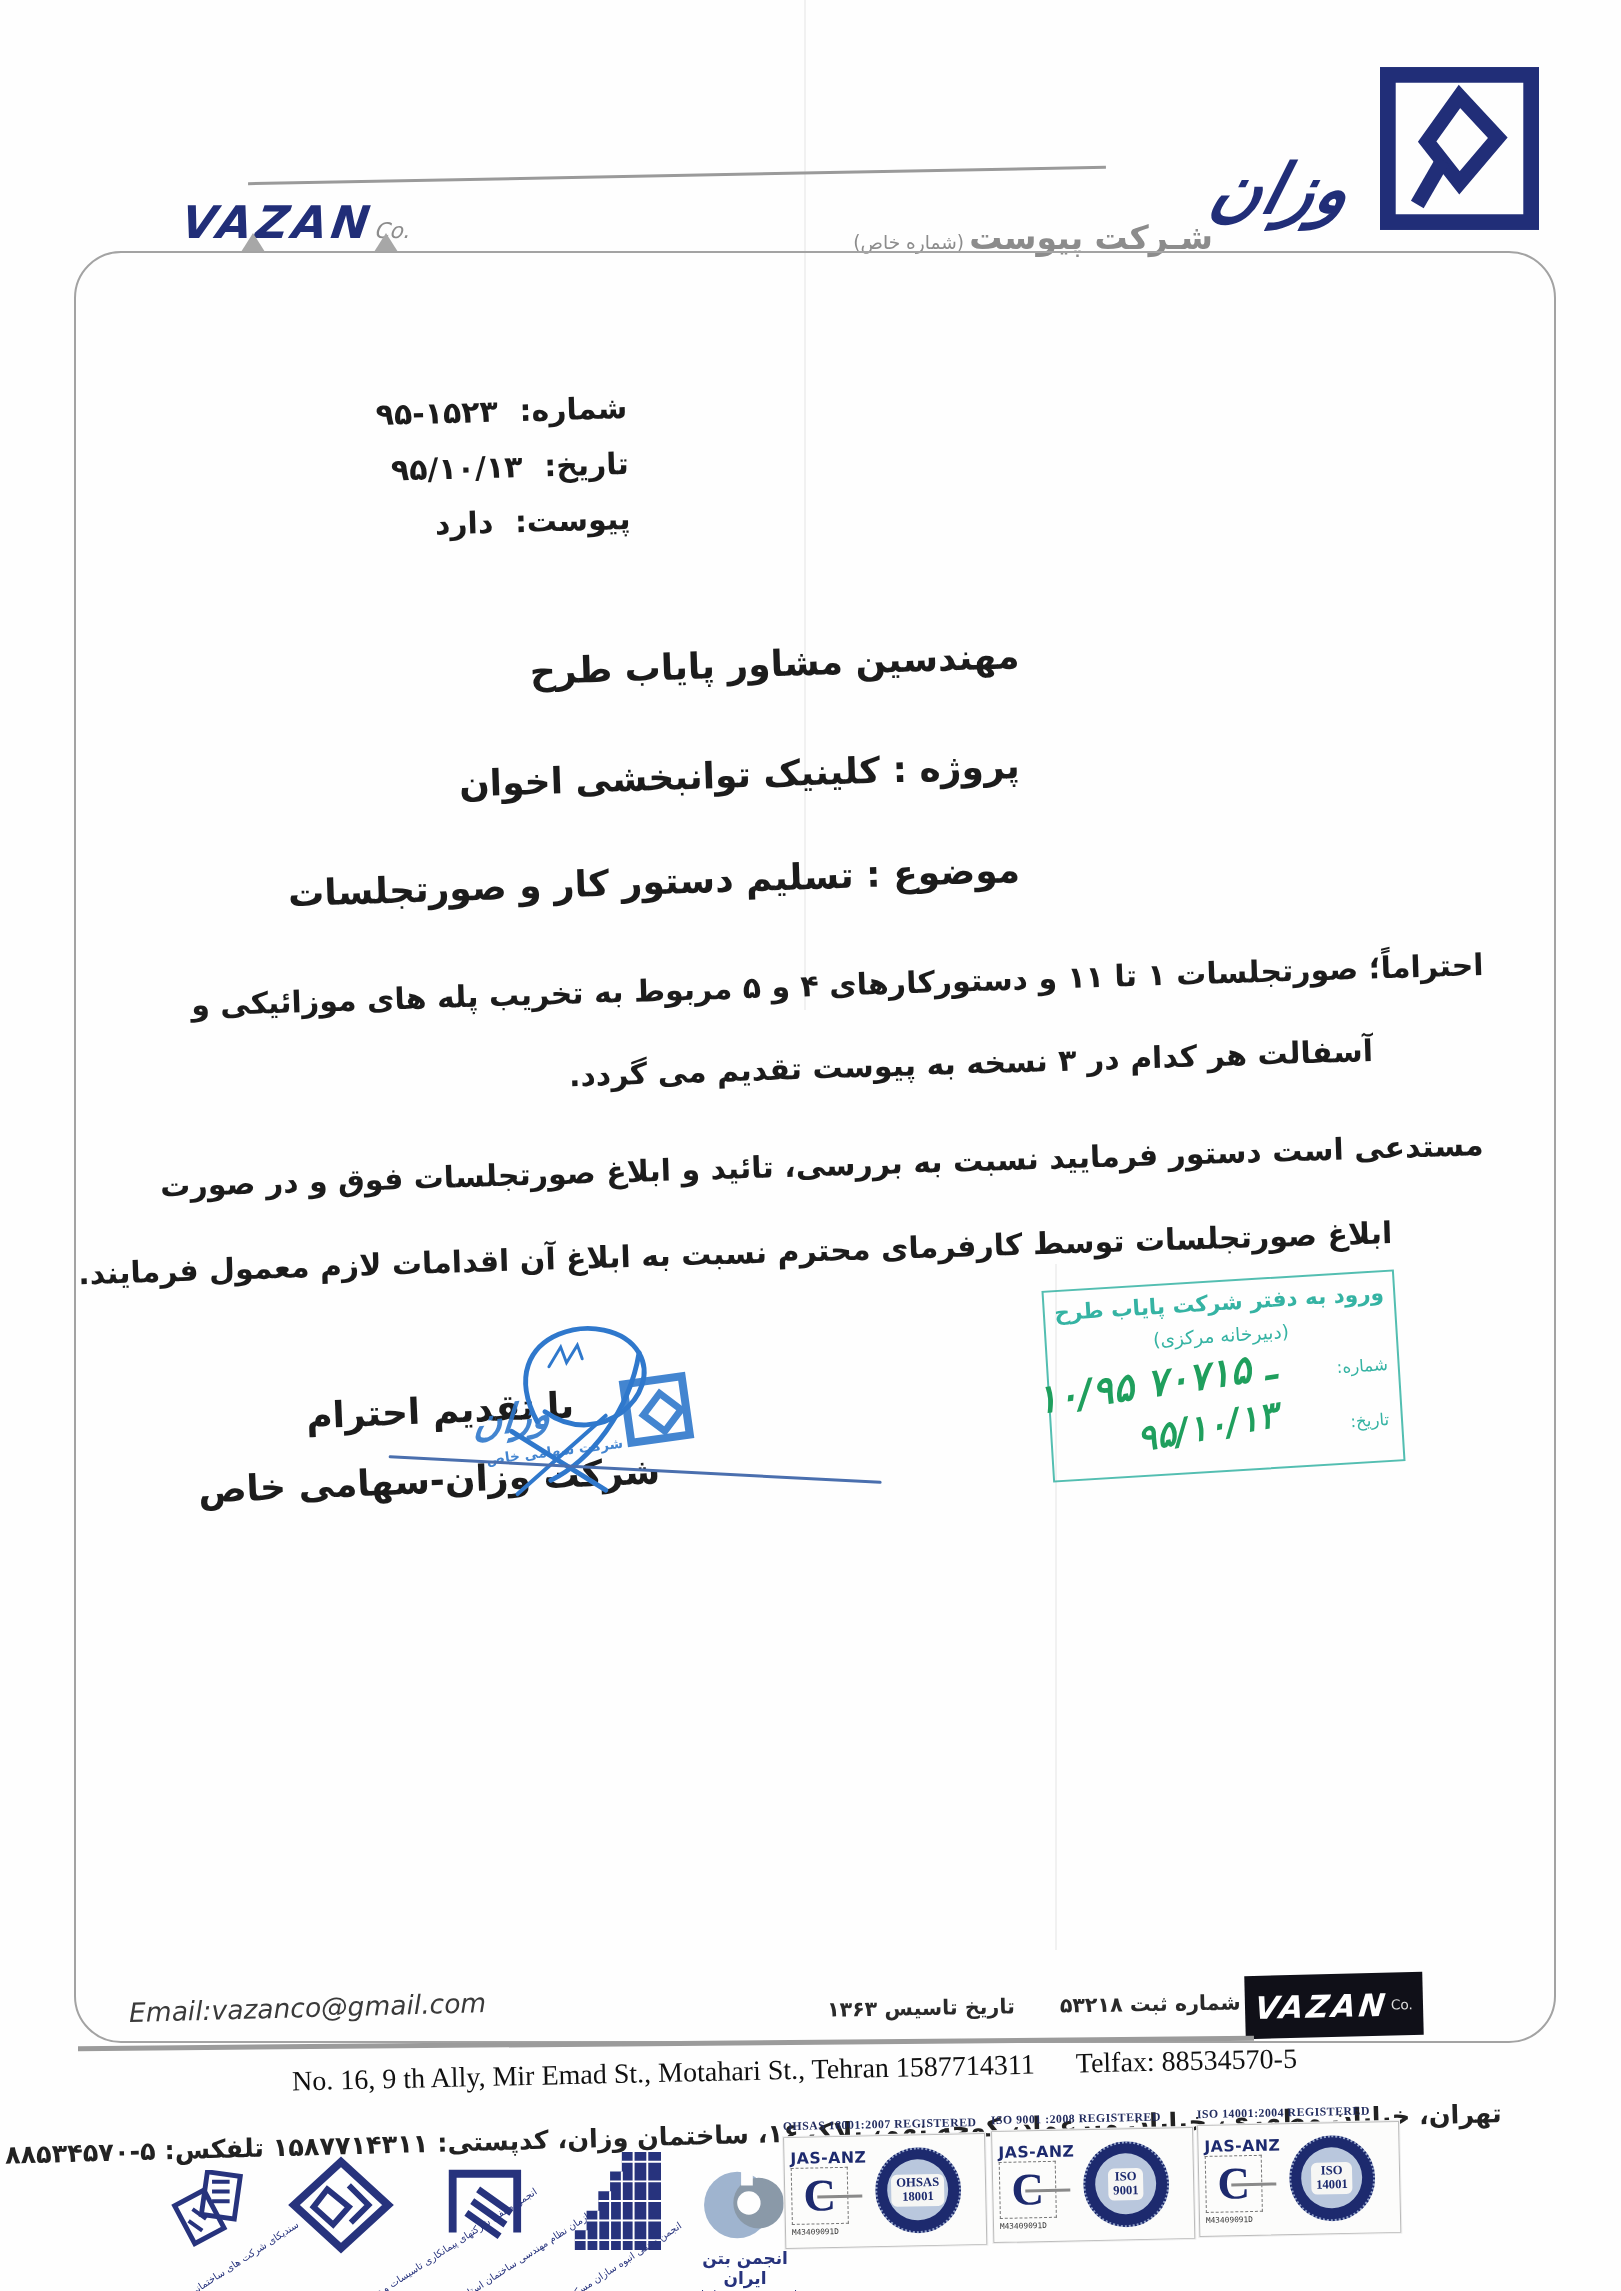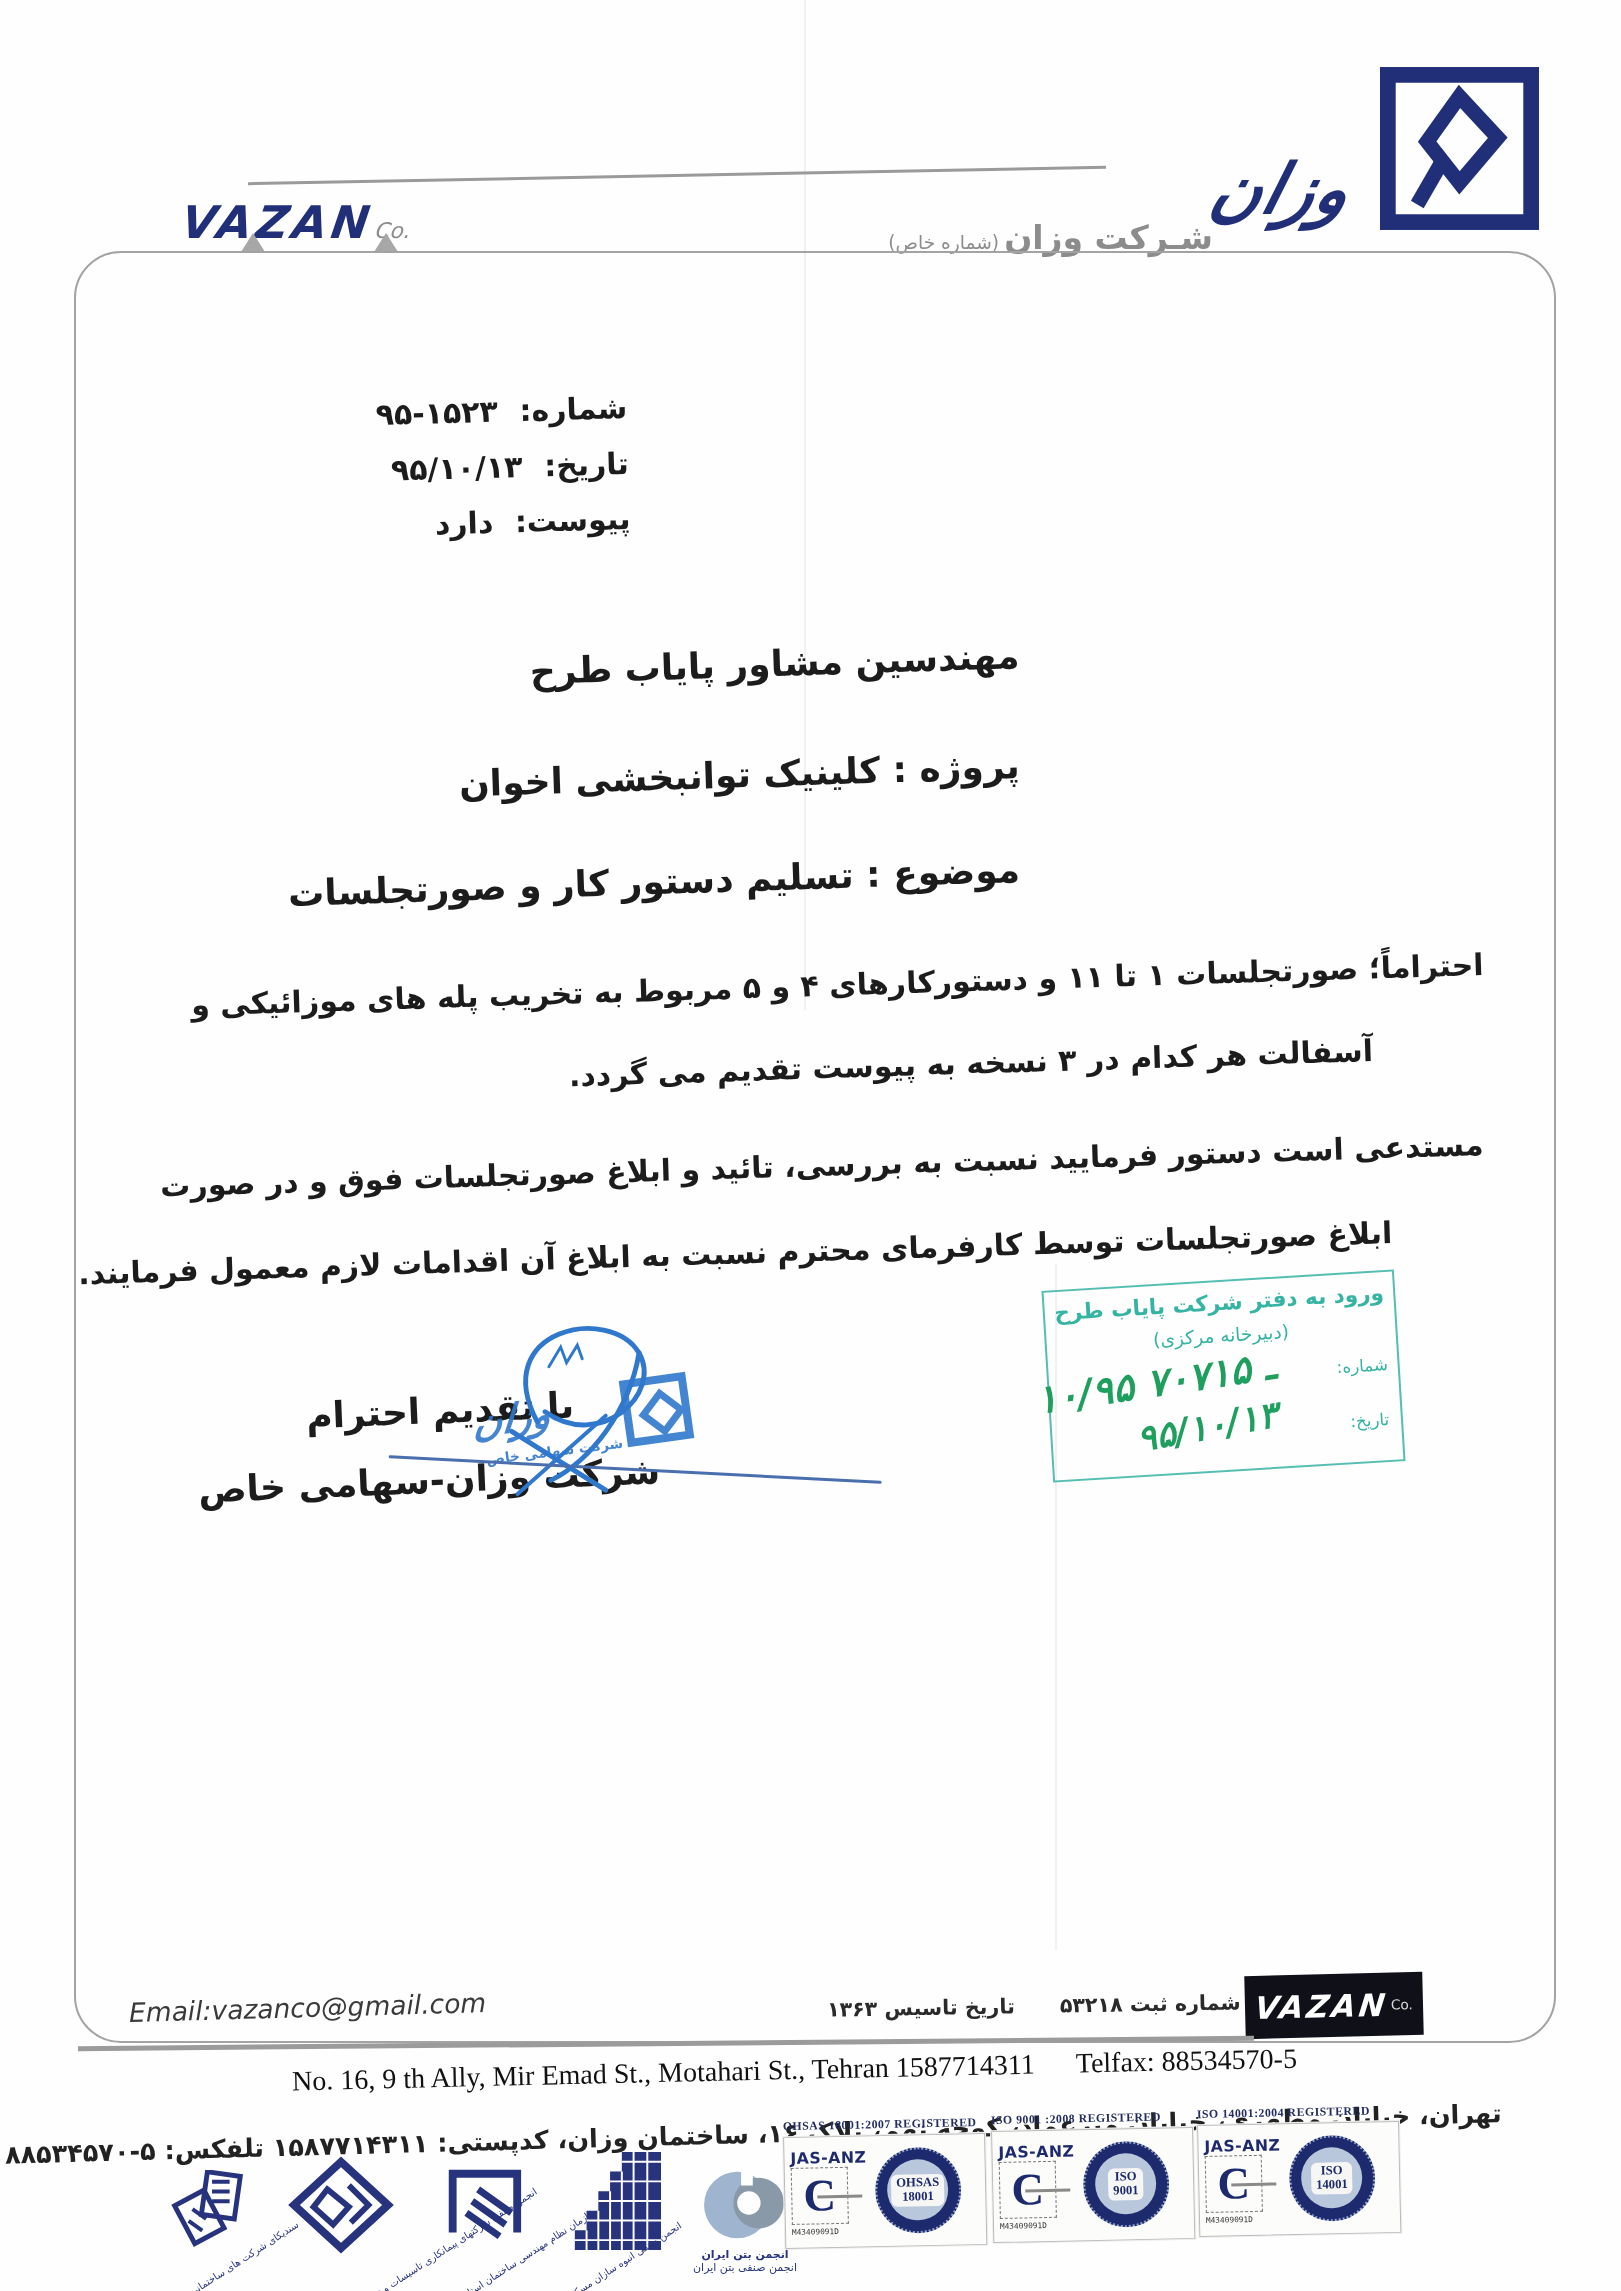--- a/index.html
+++ b/index.html
@@ -62,21 +62,21 @@
   .footer-box .co{color:#ddd;font-size:13.7px;font-weight:normal;margin-left:2.9px;}
   .footer-rule{left:78px;top:2041px;width:1176px;height:4.9px;background:#9b9b9b;transform:rotate(-0.5deg);}
   .addr-en{left:292px;top:2054px;font-family:"Liberation Serif",serif;font-size:28px;color:#111;
       white-space:nowrap;transform:rotate(-1.3deg);display:flex;gap:41px;}
   .addr-fa{right:120px;top:2098px;direction:rtl;font-size:25.5px;font-weight:bold;color:#222;
       white-space:nowrap;transform:rotate(-1.6deg);transform-origin:right top;}
   
   .assoc{position:absolute;width:118px;text-align:center;}
   .assoc .cap{margin-top:5.9px;font-size:9.8px;color:#27337d;direction:rtl;white-space:nowrap;
       transform:rotate(-33deg);transform-origin:center top;display:inline-block;}
-  .assoc .cap-flat{margin-top:3.9px;font-size:11px;color:#27337d;direction:rtl;font-weight:bold;}
+  .assoc .cap-flat{margin-top:3.9px;font-size:17px;color:#27337d;direction:rtl;font-weight:bold;}
   .assoc .cap-sub{font-size:11px;color:#27337d;direction:rtl;}
   
   .cert{position:absolute;width:202px;transform:rotate(-1.2deg);}
   .cert .hd{font-size:11.8px;font-weight:bold;color:#232d60;letter-spacing:0.5px;white-space:nowrap;
       font-family:"Liberation Serif",serif;margin-bottom:2.9px;}
   .cert .box{border:1px solid #bbb;background:#fcfcfb;height:102px;display:flex;align-items:center;
       padding:3.9px 5.9px;gap:7.8px;box-shadow:0 0 0 1px #eee;}
   .cert .jas{display:flex;flex-direction:column;align-items:flex-start;}
   .cert .jas .jt{font-size:15.7px;font-weight:bold;color:#1d2a6e;letter-spacing:0.5px;}
   .cert .jas .cbox{width:55px;height:55px;border:1px dashed #777;display:flex;align-items:center;justify-content:center;position:relative;}
@@ -108,21 +108,21 @@
 
   <div class="abs" style="left:1380px;top:67px;">
     <svg width="159" height="163" viewBox="0 0 162 166">
       <rect x="8" y="8" width="146" height="150" fill="none" stroke="#212e78" stroke-width="16"></rect>
       <path d="M81 30 L120 72 L81 118 L48 76 Z" fill="none" stroke="#212e78" stroke-width="15"></path>
       <path d="M64 95 L38 140" stroke="#212e78" stroke-width="15" fill="none"></path>
     </svg>
   </div>
   <div class="abs logo-script">وزان</div>
   <div class="abs logo-caption">
-    <span class="big">شـرکت وزان</span>
+    <span class="big">شـرکت پیوست</span>
     <span class="small">(شماره خاص)</span>
   </div>
 
   <div class="abs letter-frame"></div>
 
   <div class="abs meta">
     <div class="row">
       <span>شماره:</span>
       <span dir="ltr">۹۵-۱۵۲۳</span>
     </div>

